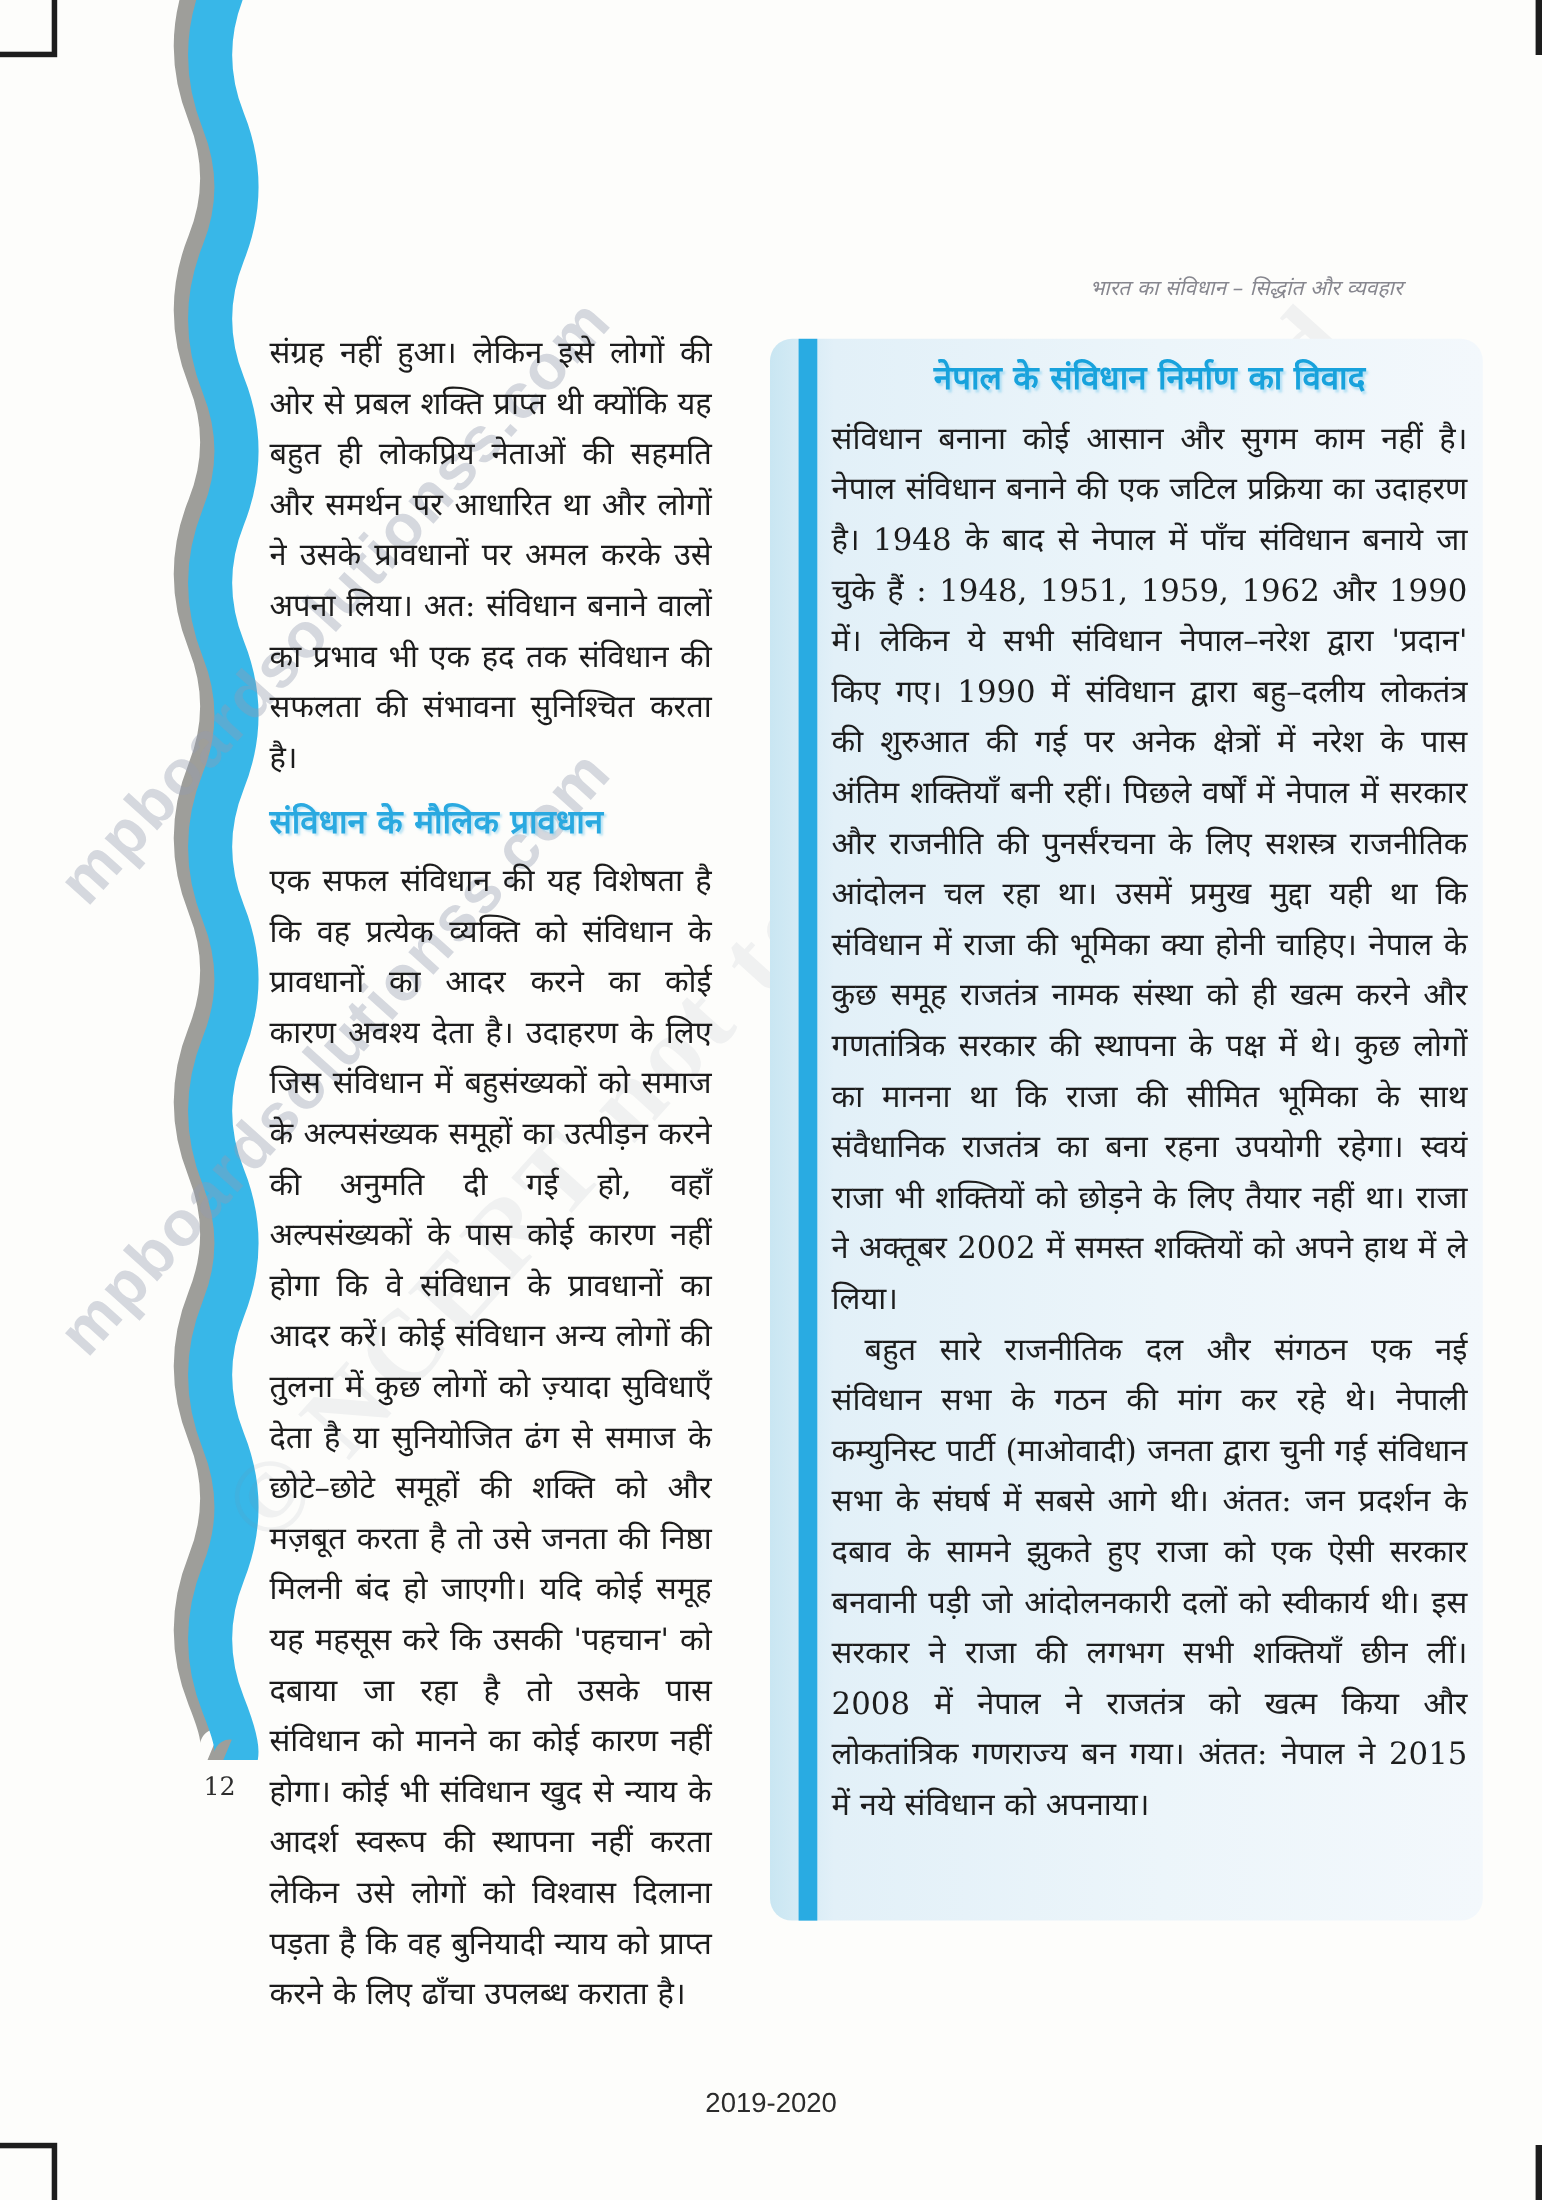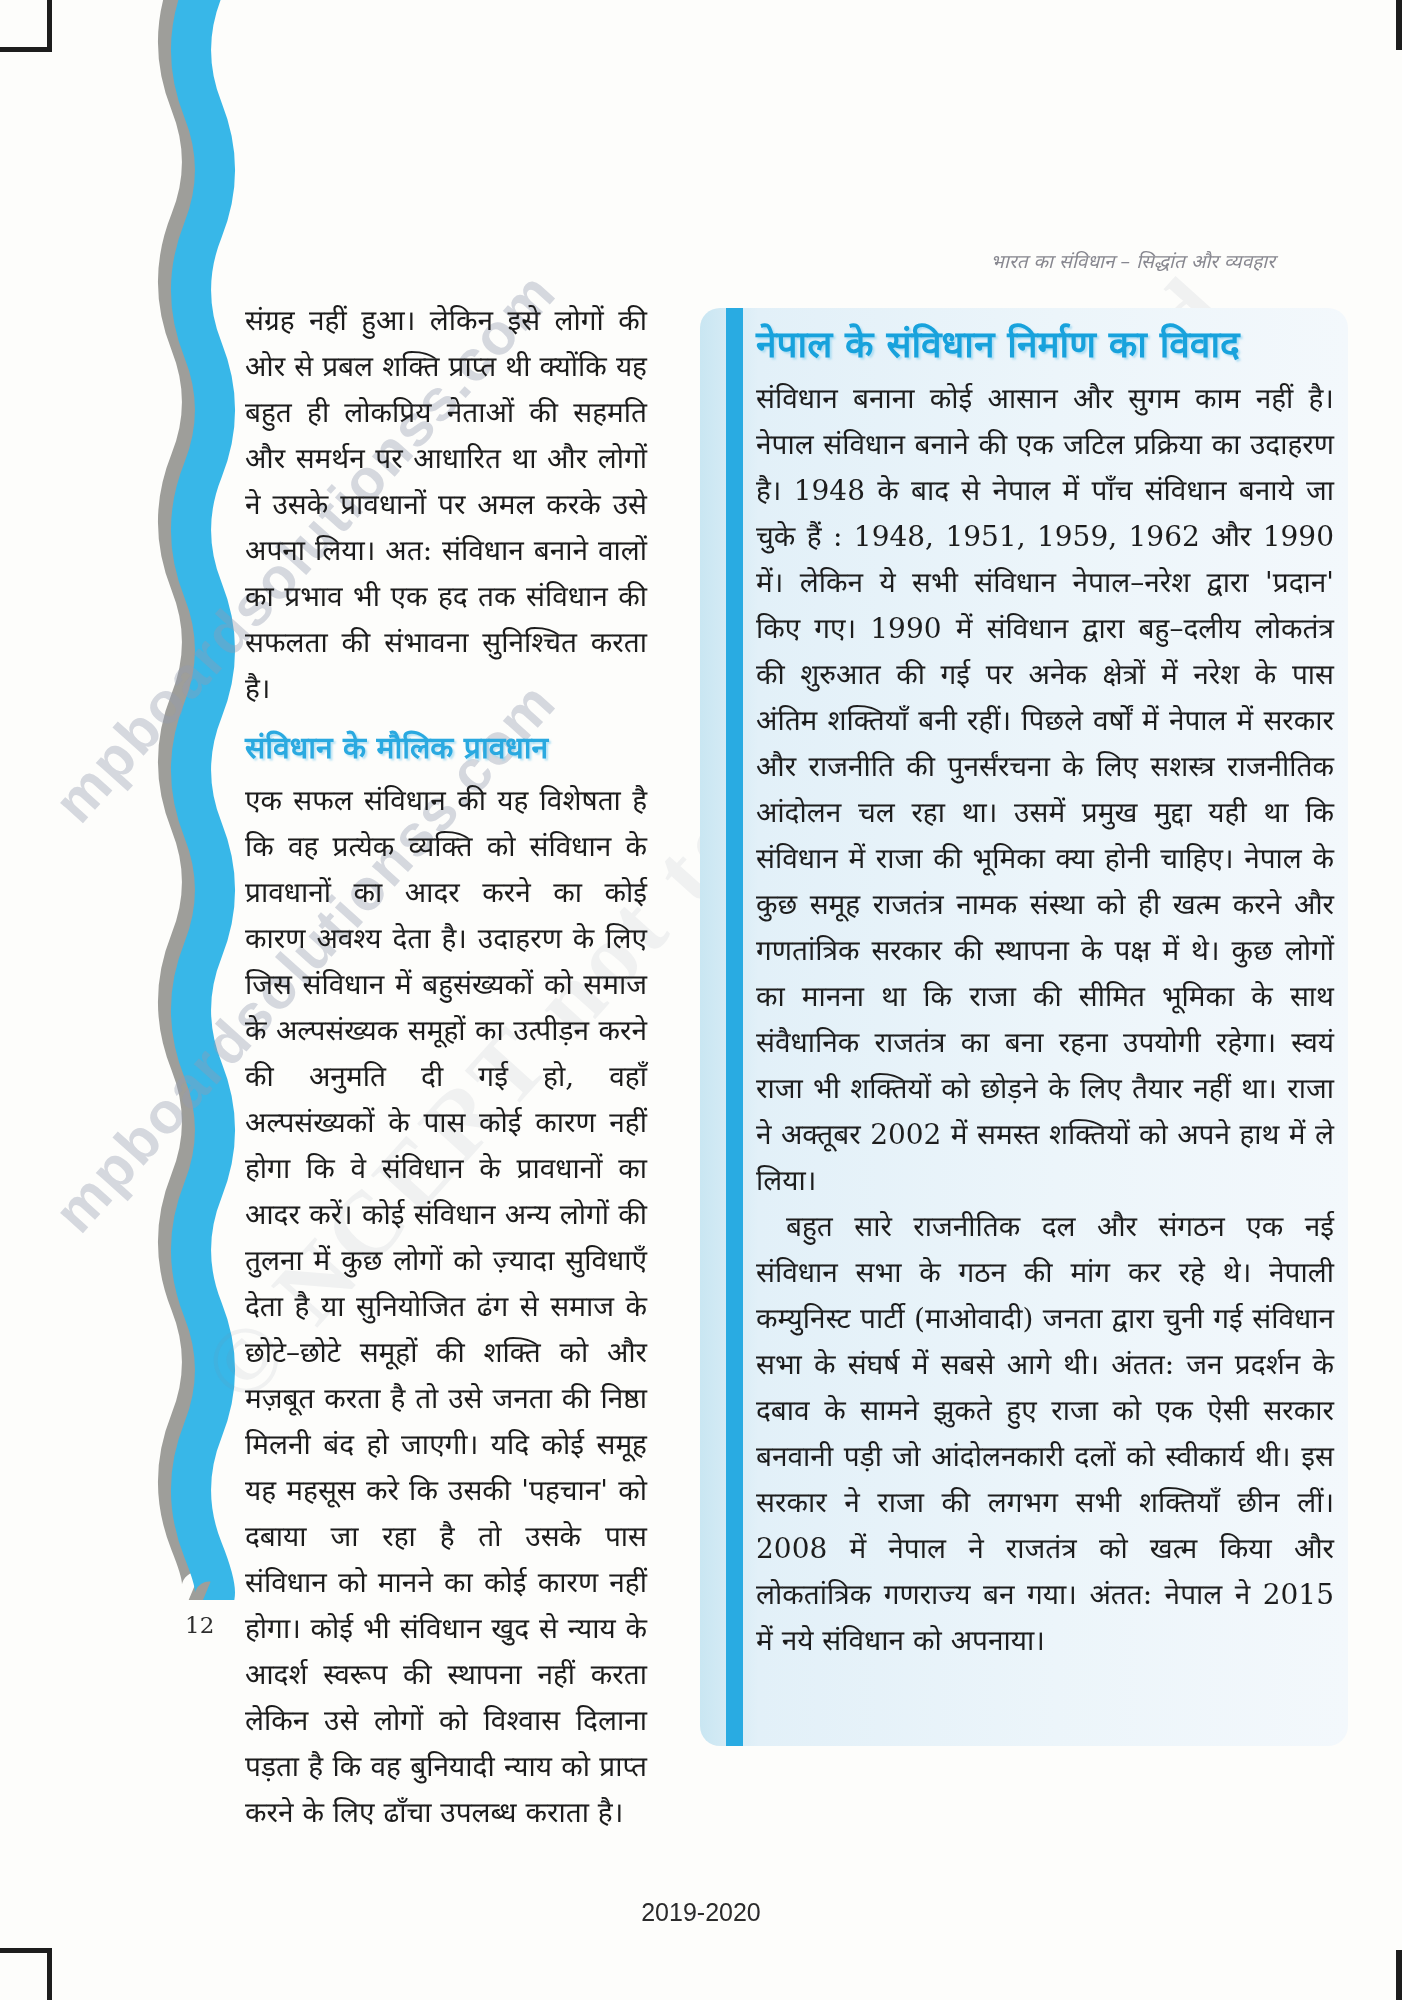--- a/index.html
+++ b/index.html
@@ -81,25 +81,25 @@
     background:#29abe2;
   }
   .info-content{
     position:absolute;left:56px;top:16px;width:578px;
     font-size:28px;line-height:46px;color:#1d1d1d;
     text-align:justify;
   }
   .info-heading{
     font-family:"DejaVu Sans","Liberation Sans",sans-serif;
     font-weight:bold;
-    font-size:37px;line-height:42px;
+    font-size:30px;line-height:42px;
     color:#18a2dc;
     text-shadow:2px 2px 2px rgba(130,205,238,0.55);
     margin:0 0 10px 0;
-    text-align:left;
+    text-align:center;
   }
   .info-content p{margin:0;}
   .info-p2{text-indent:30px;}
   
   .footer{
     position:absolute;left:0;top:1898px;width:100%;
     text-align:center;
     font-family:"Liberation Sans",sans-serif;
     font-size:25px;color:#2b2b2b;
   }

